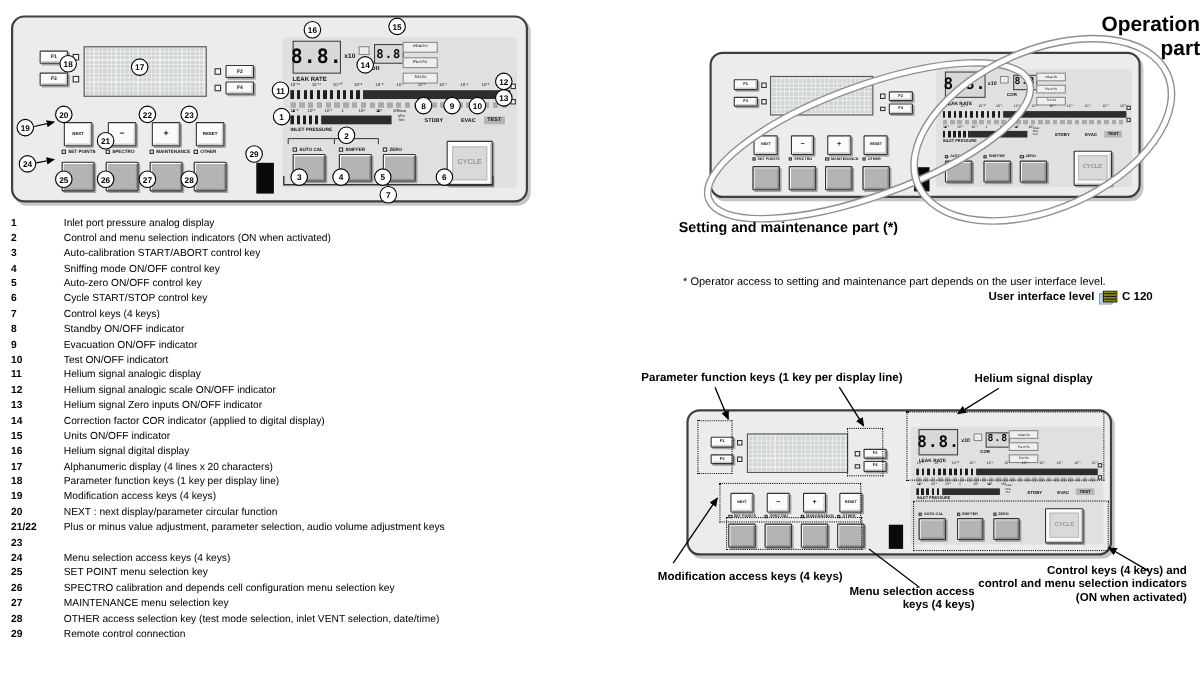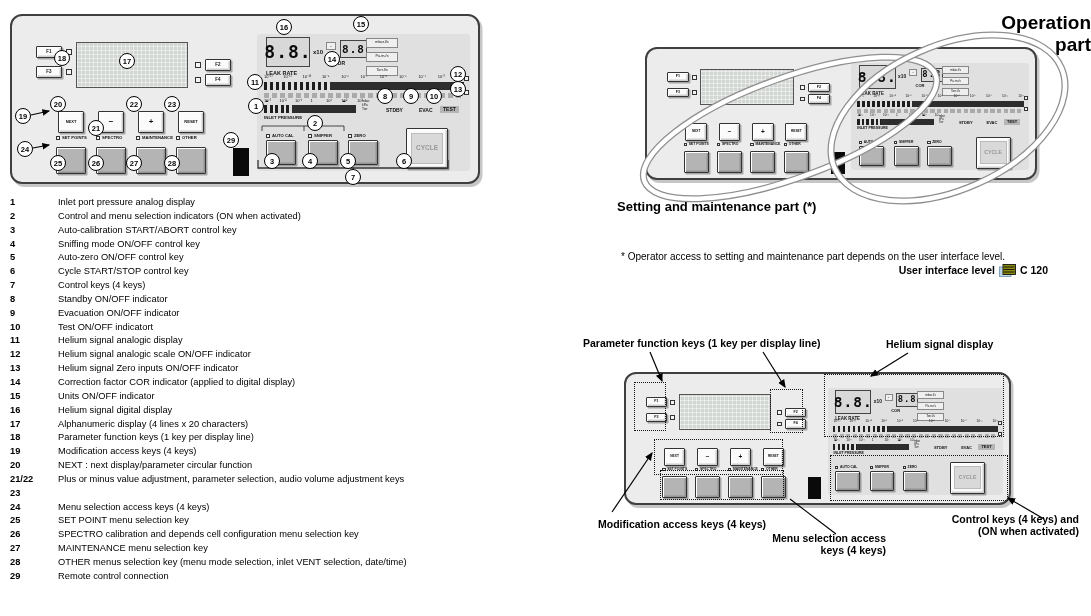--- a/index.html
+++ b/index.html
@@ -273,21 +273,21 @@
       <div class="legend-row">
         <span class="legend-num">26</span>
         <span class="legend-text">SPECTRO calibration and depends cell configuration menu selection key</span>
       </div>
       <div class="legend-row">
         <span class="legend-num">27</span>
         <span class="legend-text">MAINTENANCE menu selection key</span>
       </div>
       <div class="legend-row">
         <span class="legend-num">28</span>
-        <span class="legend-text">OTHER menus selection key (menu mode selection, inlet VENT selection, date/time)</span>
+        <span class="legend-text">OTHER access selection key (test mode selection, inlet VENT selection, date/time)</span>
       </div>
       <div class="legend-row">
         <span class="legend-num">29</span>
         <span class="legend-text">Remote control connection</span>
       </div>
     </div>
 
   <div class="cap" style="left:972px;top:12px;font-size:19px;text-align:right;">Operation part</div>
 
   <div id="op-panel" class="panel" style="left:645px;top:47px;width:392px;height:133px;">
@@ -515,17 +515,18 @@
 
   <div class="cap" style="left:598px;top:518px;font-size:10.5px;">Modification access keys (4 keys)</div>
 
   <div class="cap" style="left:706px;top:532px;width:180px;text-align:right;font-size:10.5px;">
     <div>Menu selection access</div>
     <div>keys (4 keys)</div>
   </div>
 
   <div class="cap" style="left:779px;top:513px;width:300px;text-align:right;font-size:10.5px;">
     <div>Control keys (4 keys) and</div>
+    <div>control and menu selection indicators</div>
     <div>(ON when activated)</div>
   </div>
 
 
 </div>
 
 </body></html>

